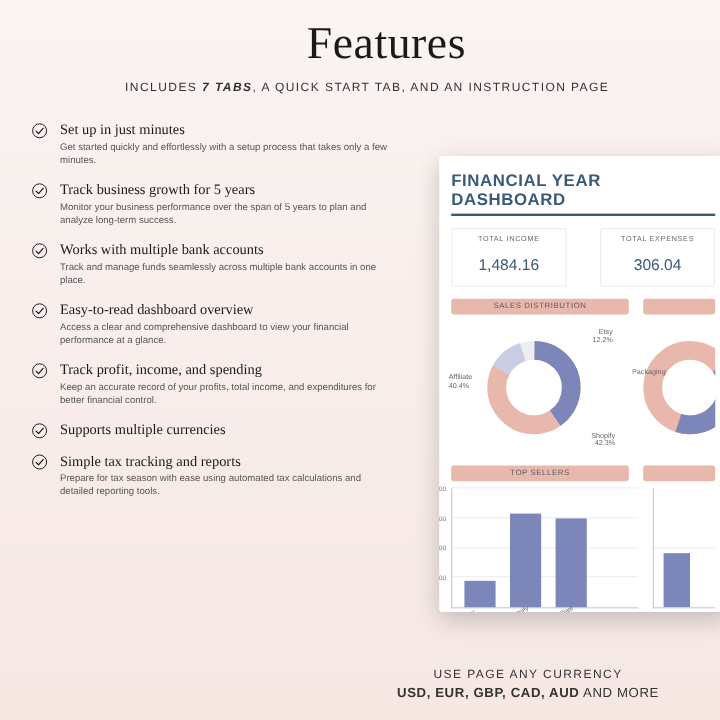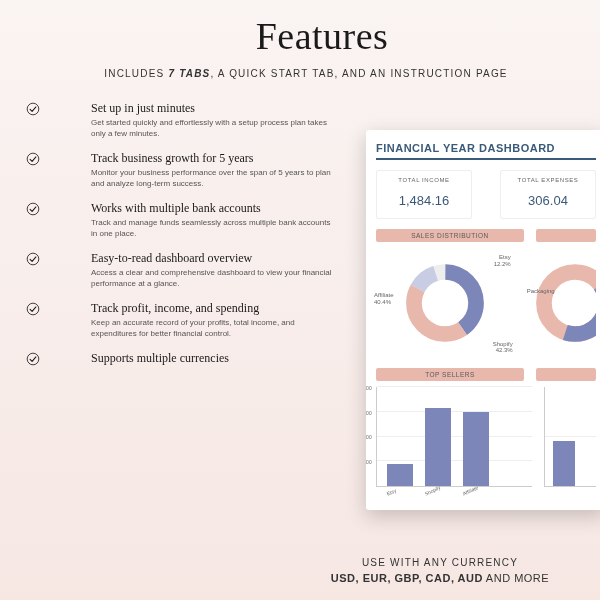--- a/index.html
+++ b/index.html
@@ -41,21 +41,21 @@
     display: flex;
     align-items: flex-start;
     margin-bottom: 11px;
   }
   .check {
     flex: 0 0 16px;
     margin-top: 1px;
     margin-right: 8px;
   }
   .check svg { width: 14px; height: 14px; display:block; }
-  .fbody { flex: 1; margin-left: 41px; }
+  .fbody { flex: 1; }
   .ftitle {
     font-size: 12px;
     font-weight: 400;
     color: #1a1a1a;
     line-height: 1.2;
   }
   .fdesc {
     font-family: Arial, sans-serif;
     font-size: 8px;
     color: #555;
@@ -71,21 +71,21 @@
     height: 380px;
     background: #fff;
     box-shadow: 0 6px 20px rgba(0,0,0,0.2);
     border-radius: 3px;
     padding: 12px 10px;
     font-family: Arial, Helvetica, sans-serif;
     overflow: hidden;
   }
   .dash-title {
     color: #3a5a7a;
-    font-size: 11px;
+    font-size: 14px;
     font-weight: 600;
     letter-spacing: 0.5px;
     border-bottom: 2px solid #3a5a7a;
     padding-bottom: 4px;
   }
   .metrics {
     display: flex;
     gap: 28px;
     margin-top: 10px;
   }
@@ -206,21 +206,21 @@
   <div class="features" id="feature-list">
       <div class="feature">
     <div class="check">
       <svg viewBox="0 0 24 24">
             <circle cx="12" cy="12" r="10" fill="none" stroke="#1a1a1a" stroke-width="1.4"></circle>
             <path d="M7 12.5 L10.5 16 L17 8.5" fill="none" stroke="#1a1a1a" stroke-width="1.8" stroke-linecap="round" stroke-linejoin="round"></path>
           </svg>
     </div>
     <div class="fbody">
       <div class="ftitle">Set up in just minutes</div>
-      <div class="fdesc">Get started quickly and effortlessly with a setup process plan takes only a few minutes.</div>
+      <div class="fdesc">Get started quickly and effortlessly with a setup process that takes only a few minutes.</div>
     </div>
       </div>
       <div class="feature">
     <div class="check">
       <svg viewBox="0 0 24 24">
             <circle cx="12" cy="12" r="10" fill="none" stroke="#1a1a1a" stroke-width="1.4"></circle>
             <path d="M7 12.5 L10.5 16 L17 8.5" fill="none" stroke="#1a1a1a" stroke-width="1.8" stroke-linecap="round" stroke-linejoin="round"></path>
           </svg>
     </div>
     <div class="fbody">
@@ -266,20 +266,32 @@
       </div>
       <div class="feature">
     <div class="check">
       <svg viewBox="0 0 24 24">
             <circle cx="12" cy="12" r="10" fill="none" stroke="#1a1a1a" stroke-width="1.4"></circle>
             <path d="M7 12.5 L10.5 16 L17 8.5" fill="none" stroke="#1a1a1a" stroke-width="1.8" stroke-linecap="round" stroke-linejoin="round"></path>
           </svg>
     </div>
     <div class="fbody">
       <div class="ftitle">Supports multiple currencies</div>
+    </div>
+      </div>
+      <div class="feature">
+    <div class="check">
+      <svg viewBox="0 0 24 24">
+            <circle cx="12" cy="12" r="10" fill="none" stroke="#1a1a1a" stroke-width="1.4"></circle>
+            <path d="M7 12.5 L10.5 16 L17 8.5" fill="none" stroke="#1a1a1a" stroke-width="1.8" stroke-linecap="round" stroke-linejoin="round"></path>
+          </svg>
+    </div>
+    <div class="fbody">
+      <div class="ftitle">Simple tax tracking and reports</div>
+      <div class="fdesc">Prepare for tax season with ease using automated tax calculations and detailed reporting tools.</div>
     </div>
       </div>
     </div>
 </div>
 
 <div class="dashboard-wrap">
   <div class="dash-title">FINANCIAL YEAR DASHBOARD</div>
   <div class="metrics">
     <div class="metric">
       <div class="metric-label">TOTAL INCOME</div>
@@ -355,17 +367,17 @@
     </div>
     <div class="bar-chart" style="flex:0.4; overflow:hidden;">
       <div class="gridline" style="bottom:50%"></div>
 
       <div class="bar" style="left:8px; height:45%; width:22px;"></div>
     </div>
   </div>
 </div>
 
 <div class="footer">
-  <div class="footer-line1">USE WITH ANY CURRENCY</div>
+  <div class="footer-line1">USE PAGE ANY CURRENCY</div>
   <div class="footer-line2">
     <b>USD, EUR, GBP, CAD, AUD</b><span> AND MORE</span>
   </div>
 </div>
 
 </body></html>

